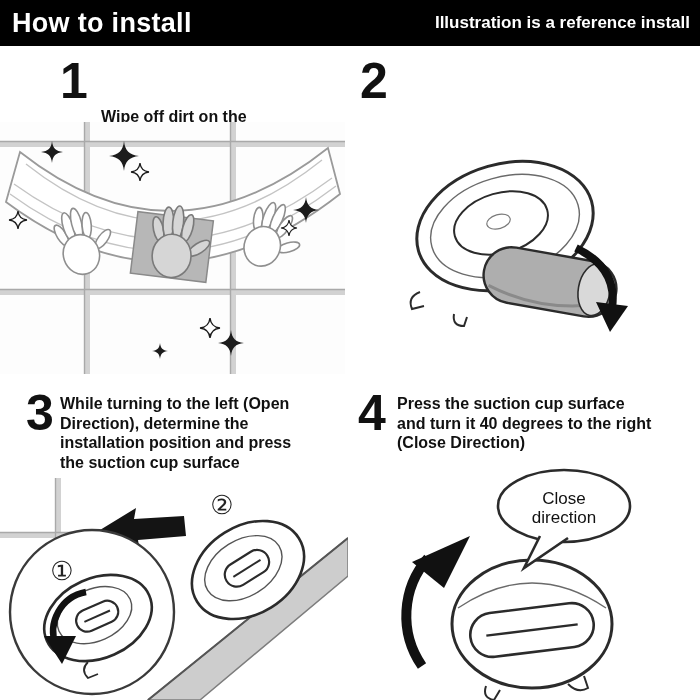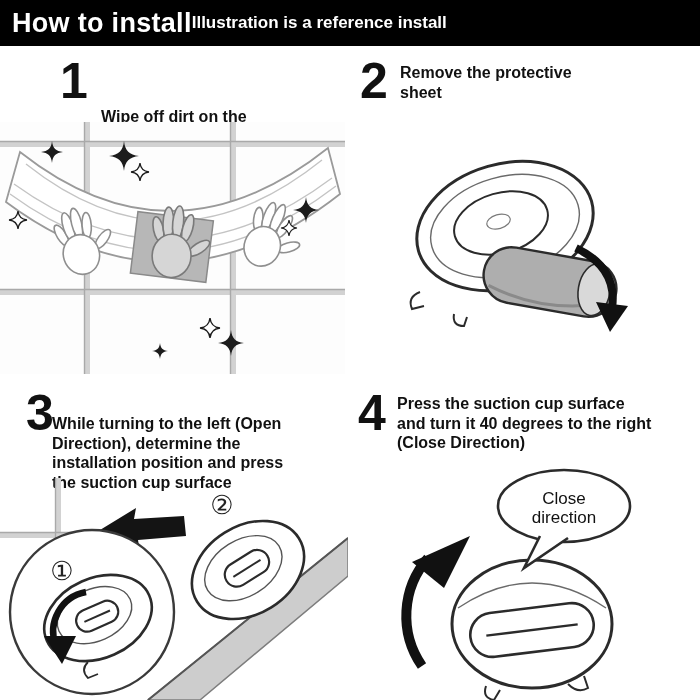--- a/index.html
+++ b/index.html
@@ -3,38 +3,38 @@
 <meta charset="utf-8">
 <style>
   * { margin:0; padding:0; box-sizing:border-box; }
   html,body { background:#fff; }
   body { font-family:"Liberation Sans", sans-serif; }
   .page { position:relative; width:700px; height:700px; background:#fff; overflow:hidden; }
 
   .topbar {
     position:absolute; left:0; top:0; width:700px; height:46px;
     background:#000; color:#fff;
-    display:flex; align-items:center; 
+    display:flex; align-items:center; justify-content:space-between;
     padding:0 10px 0 12px;
   }
   .topbar h1 { font-size:27px; font-weight:bold; letter-spacing:.3px; }
   .topbar .note { font-size:17px; font-weight:bold; }
 
   .stepnum {
     position:absolute; font-size:50px; font-weight:bold; color:#111; line-height:.95;
   }
   .steptext {
     position:absolute; font-size:16px; font-weight:bold; color:#111; line-height:1.22;
   }
   #num1 { left:60px;  top:58px;  }
   #txt1 { left:101px; top:63px;  width:205px;margin-top:44px; }
   #num2 { left:360px; top:58px;  }
   #txt2 { left:400px; top:63px;  width:215px; }
   #num3 { left:26px;  top:390px; }
-  #txt3 { left:52px;  top:394px; width:232px;margin-top:20px; }
+  #txt3 { left:60px;  top:394px; width:232px; }
   #num4 { left:358px; top:390px; }
   #txt4 { left:397px; top:394px; width:260px; }
 
   .illo { position:absolute; }
   #illo1 { left:0px;   top:122px; }
   #illo2 { left:380px; top:130px; }
   #illo3 { left:0px;   top:478px; }
   #illo4 { left:382px; top:462px; }
 
   svg text { font-family:"Liberation Sans", sans-serif; }
@@ -46,21 +46,20 @@
 
   <header class="topbar">
     <h1>How to install</h1>
     <div class="note">Illustration is a reference install</div>
   </header>
 
   <div id="num1" class="stepnum">1</div>
   <div id="txt1" class="steptext">Wipe off dirt on the installation surface</div>
 
   <div id="num2" class="stepnum">2</div>
-  <div id="txt2" class="steptext">Remove the protective sheet</div>
 
   <div id="num3" class="stepnum">3</div>
   <div id="txt3" class="steptext">While turning to the left (Open Direction), determine the installation position and press the suction cup surface</div>
 
   <div id="num4" class="stepnum">4</div>
   <div id="txt4" class="steptext">Press the suction cup surface and turn it 40 degrees to the right (Close Direction)</div>
 
   <svg id="illo1" class="illo" width="345" height="252" viewBox="0 0 345 252">
     <defs>
       <g id="hand">

